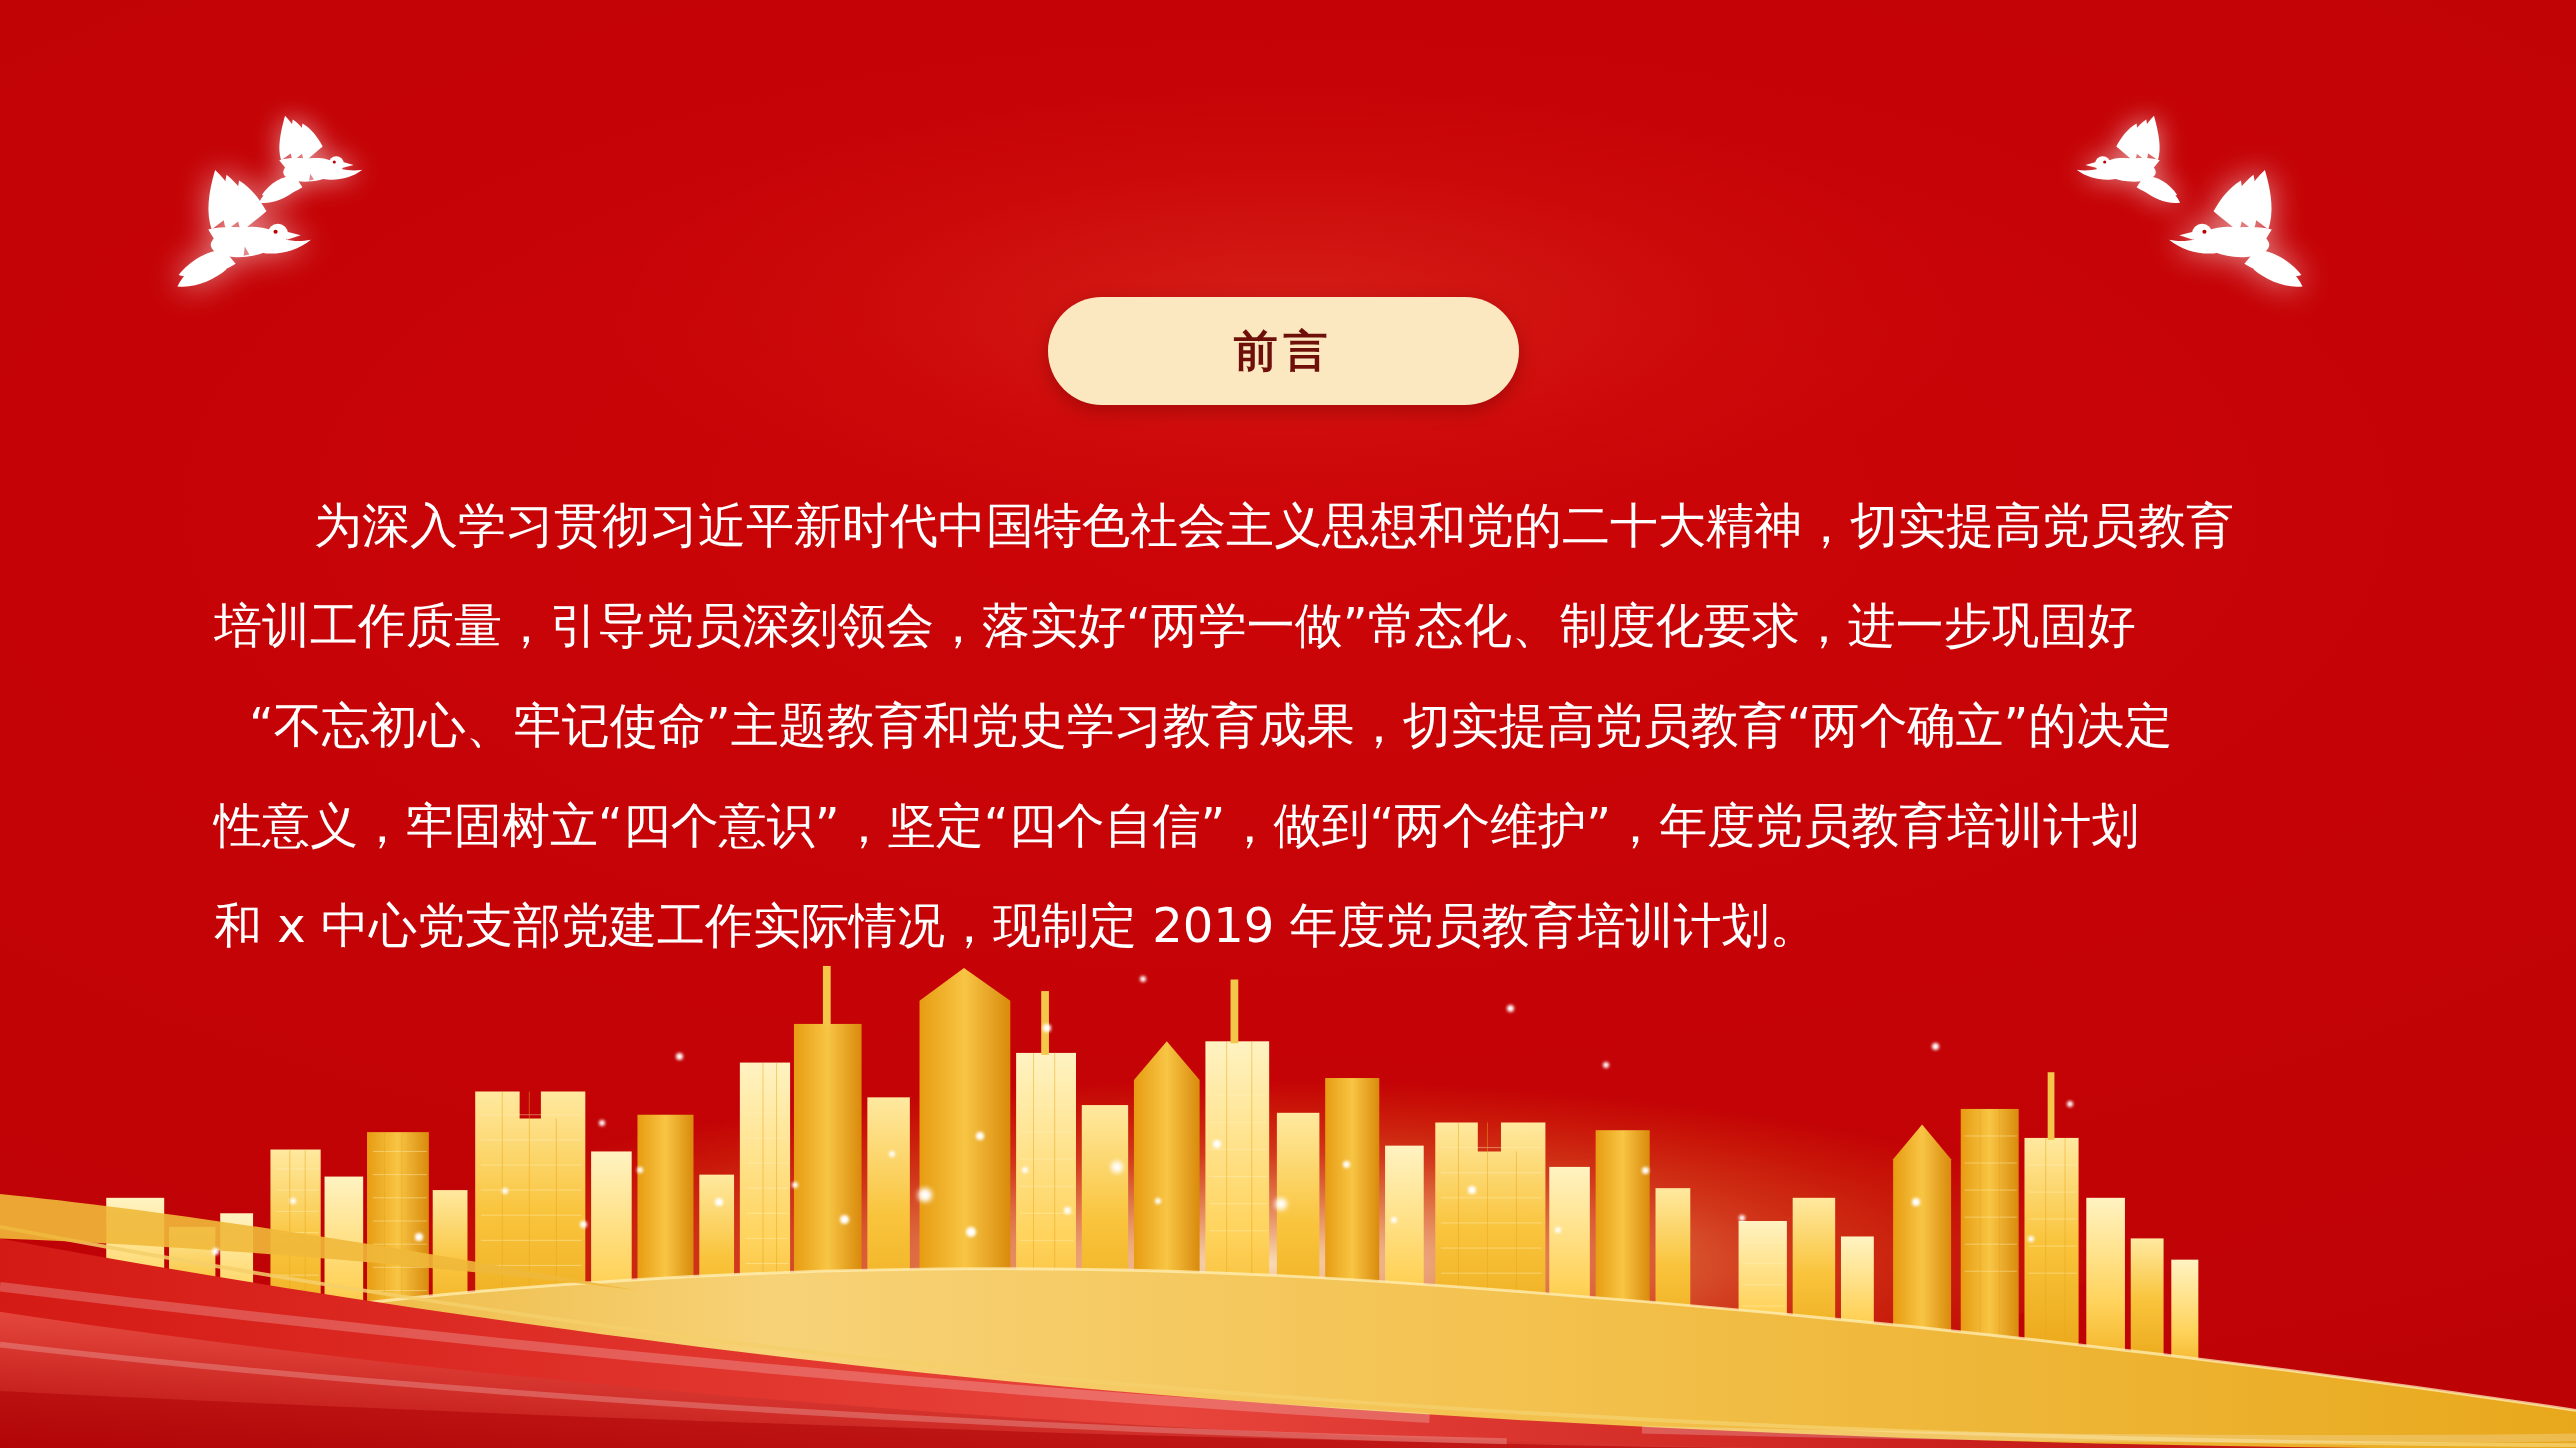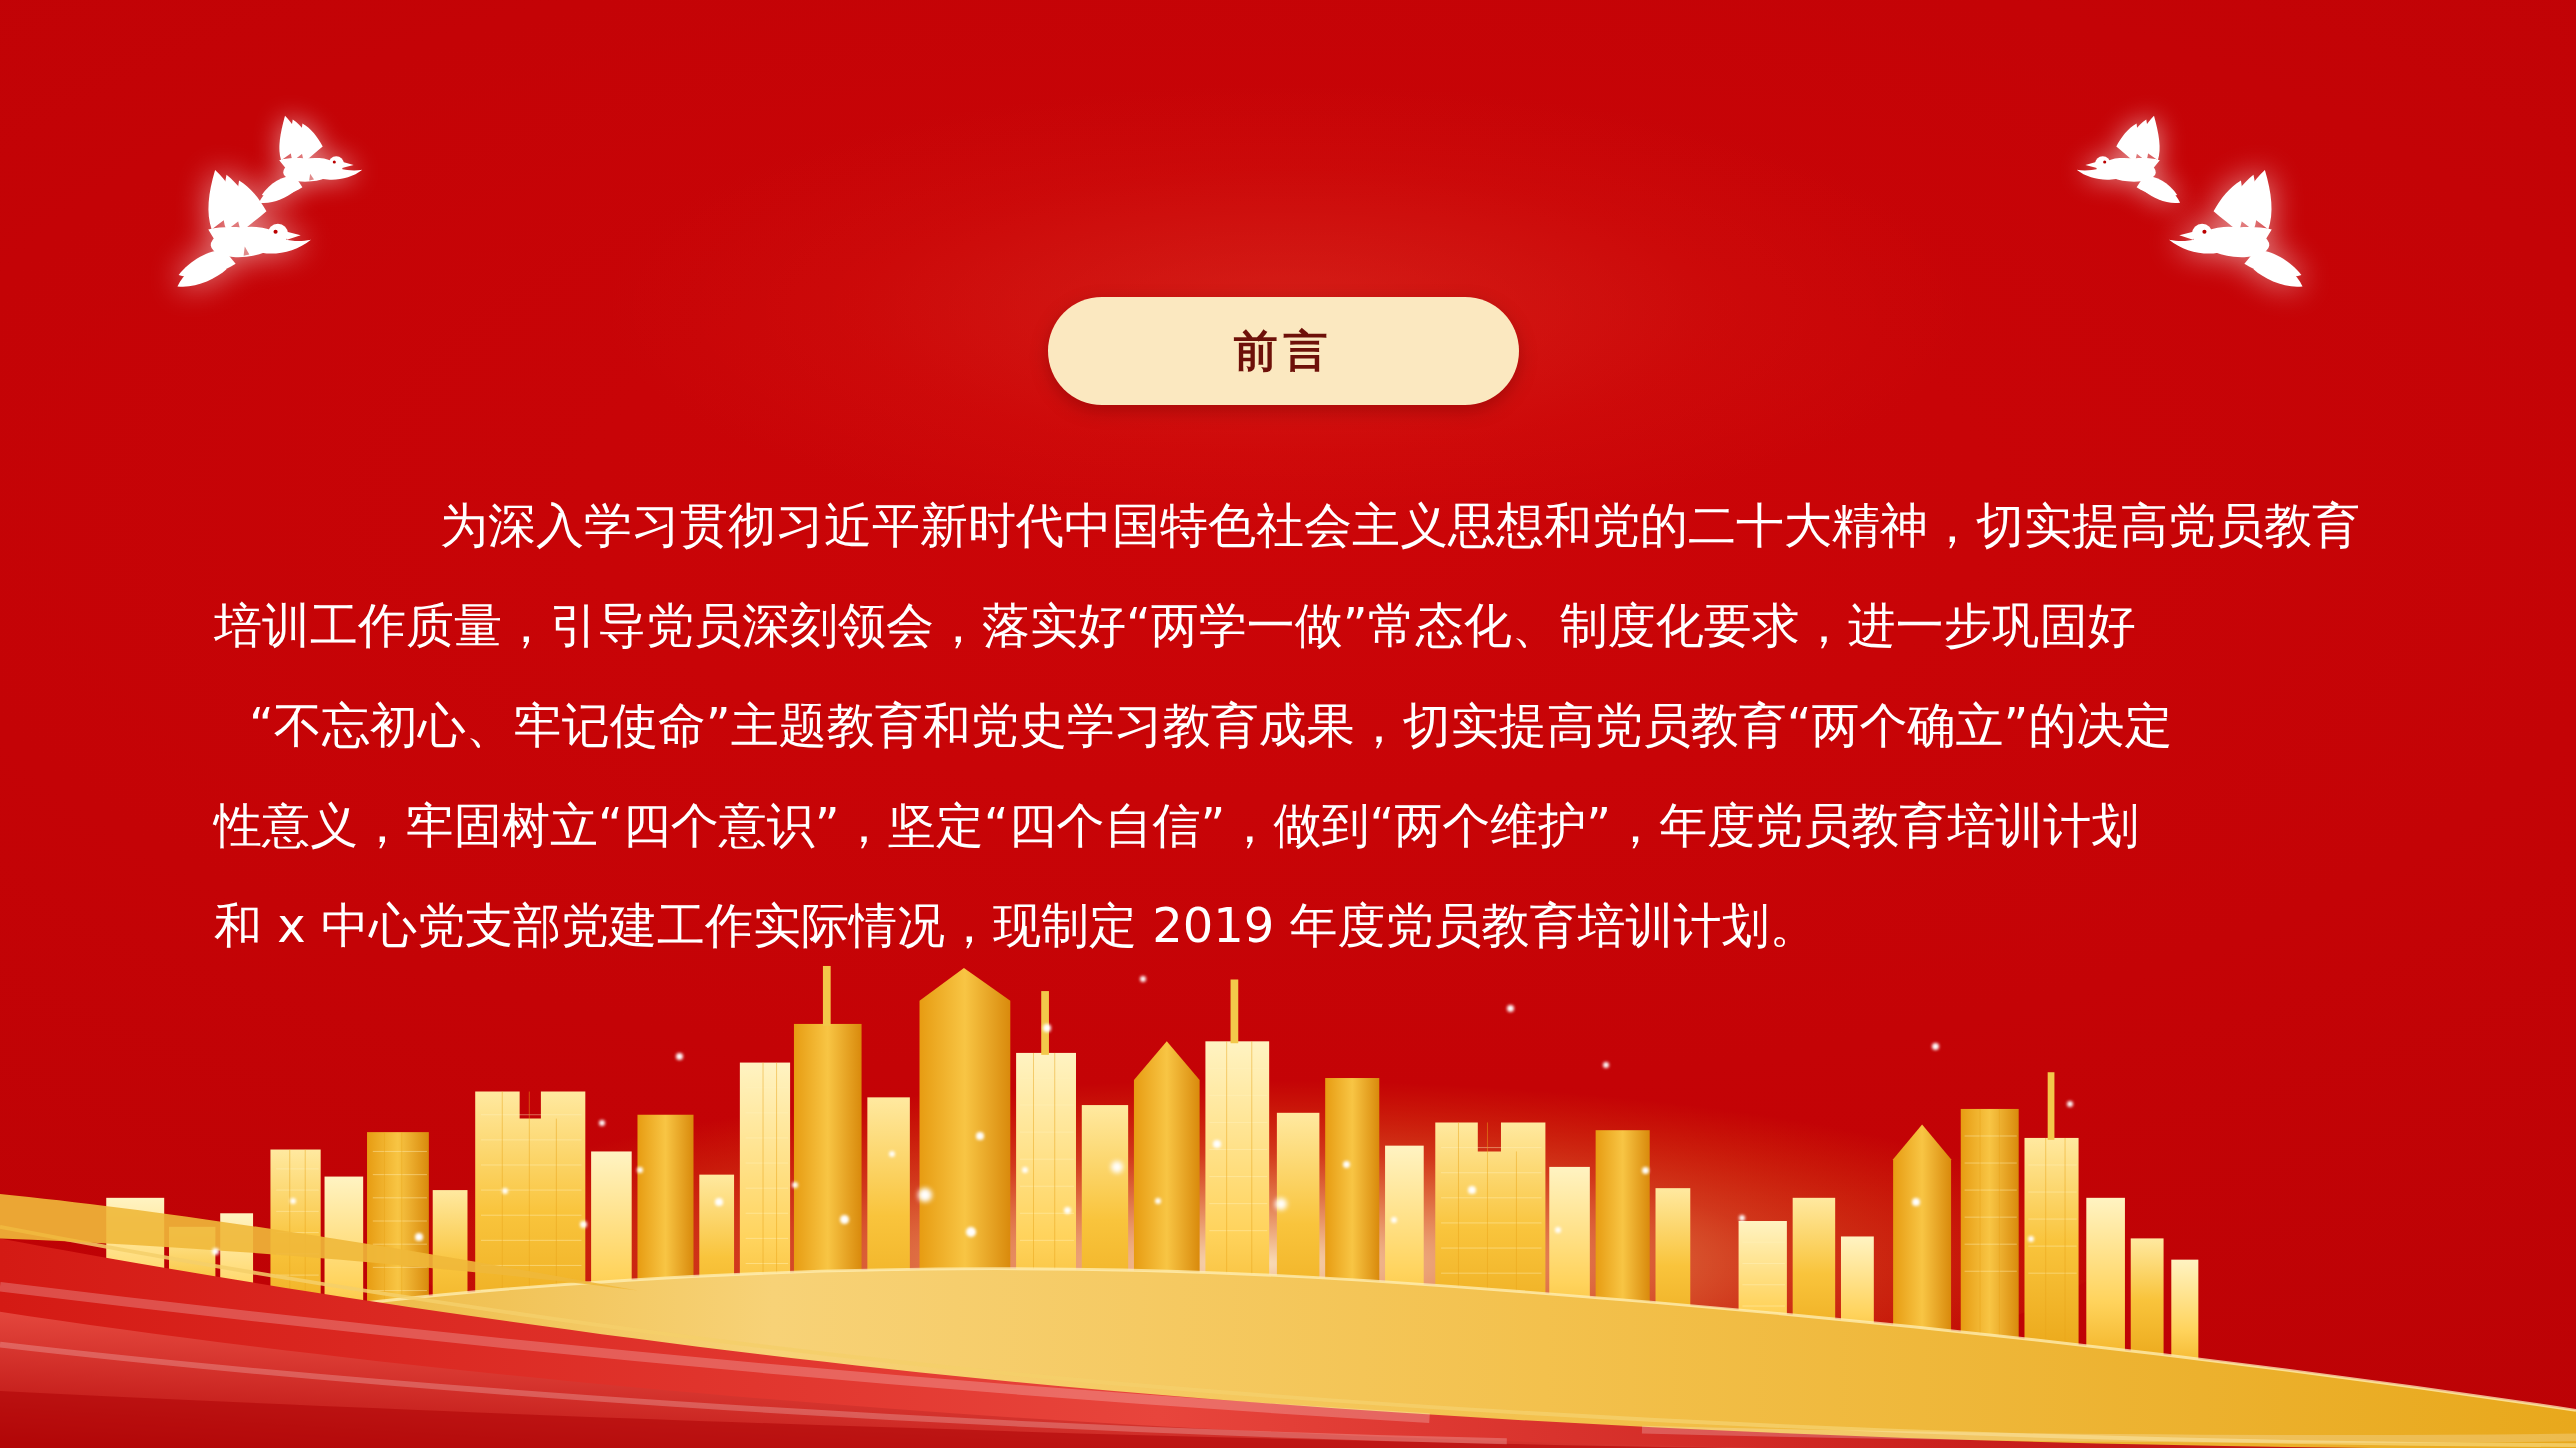--- a/index.html
+++ b/index.html
@@ -60,21 +60,21 @@
   }
   .body-line{
     color:#ffffff;
     font-size:48px;
     line-height:100px;
     letter-spacing:0px;
     white-space:nowrap;
     font-family:"DejaVu Sans","Liberation Sans",sans-serif;
     font-weight:400;
   }
-  .body-line.indent{ padding-left:100px;text-align:right; }
+  .body-line.indent{ padding-left:100px; }
   .body-line.center-ish{ padding-left:35px; }
 
   
   .scene{
     position:absolute;
     left:0;right:0;bottom:0;
     height:541px;
     overflow:hidden;
   }
   .scene svg{display:block;width:100%;height:100%;}

